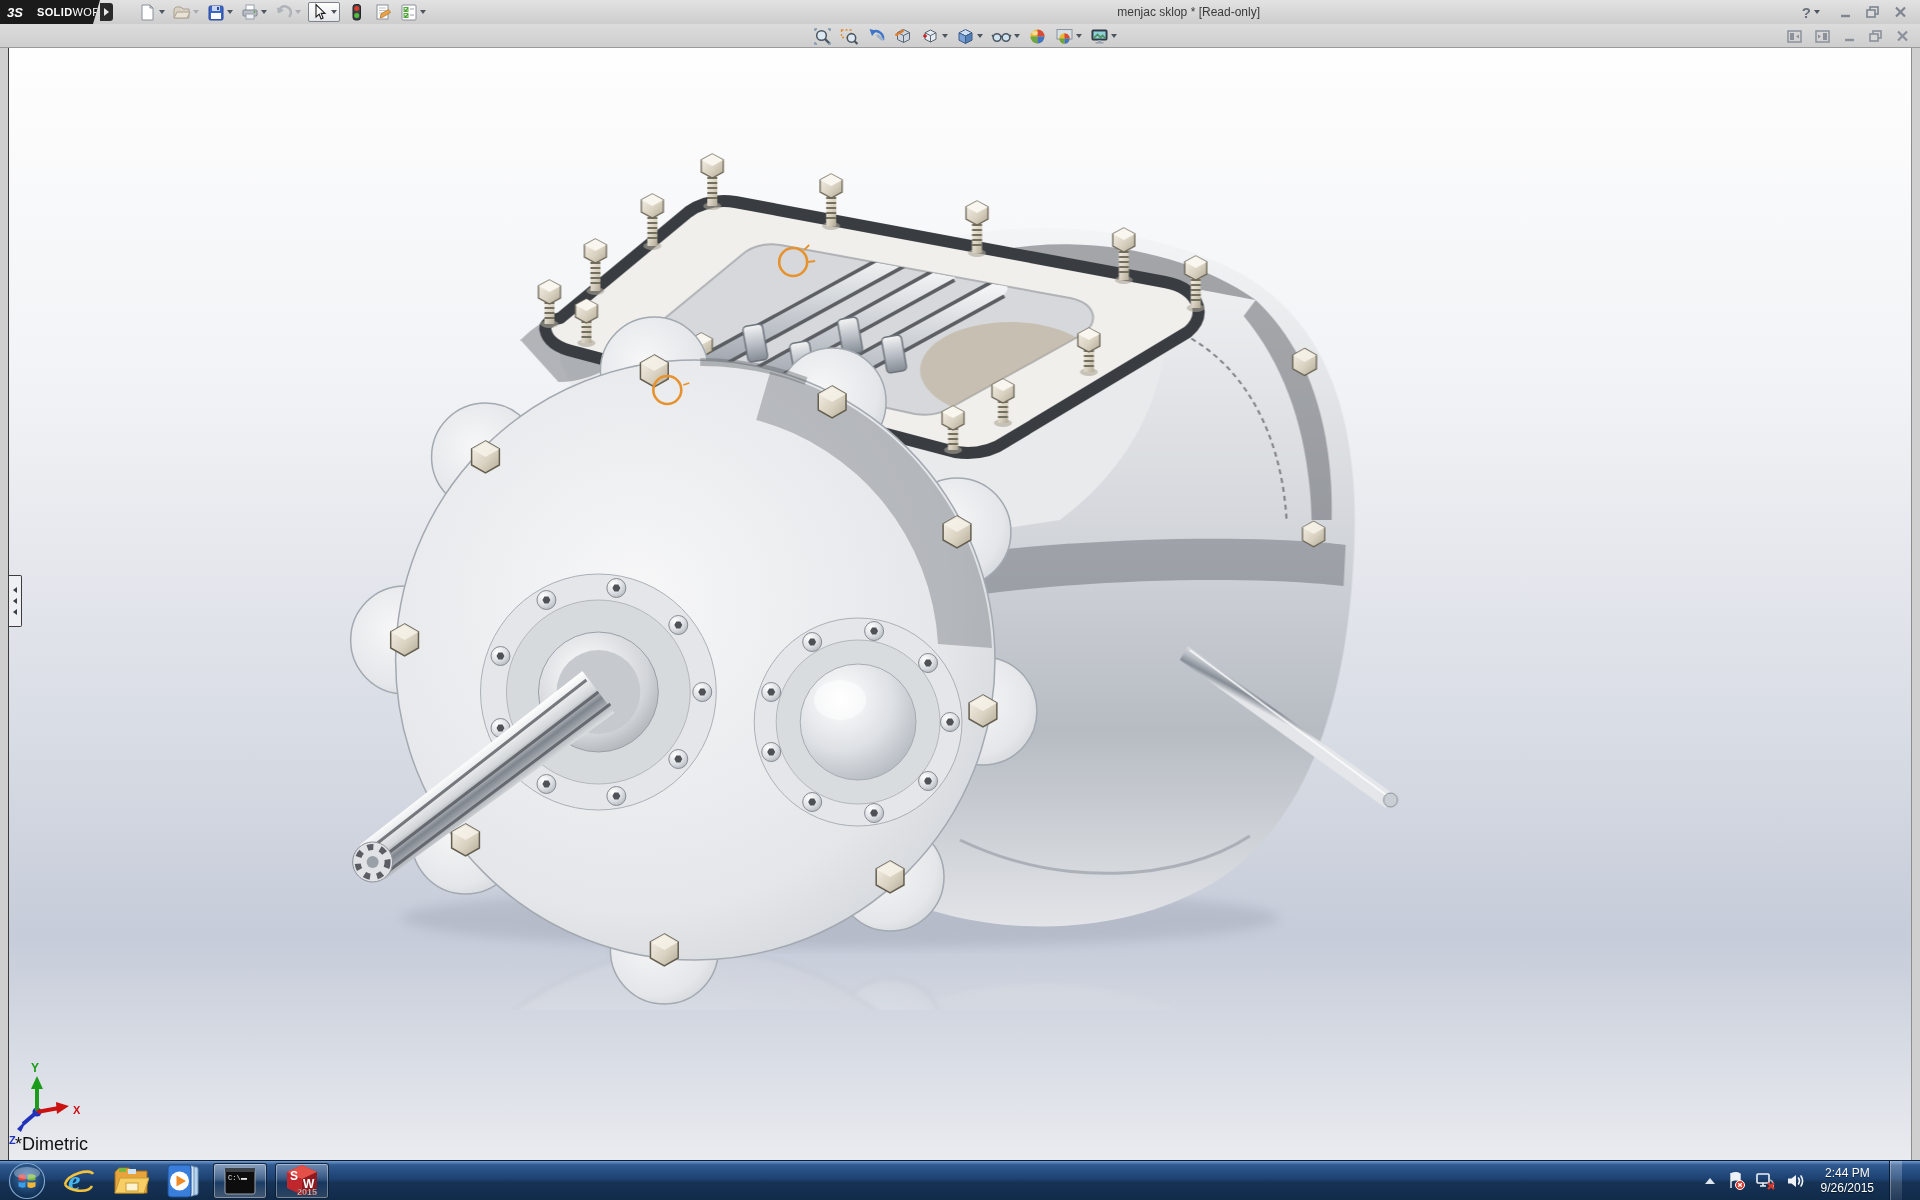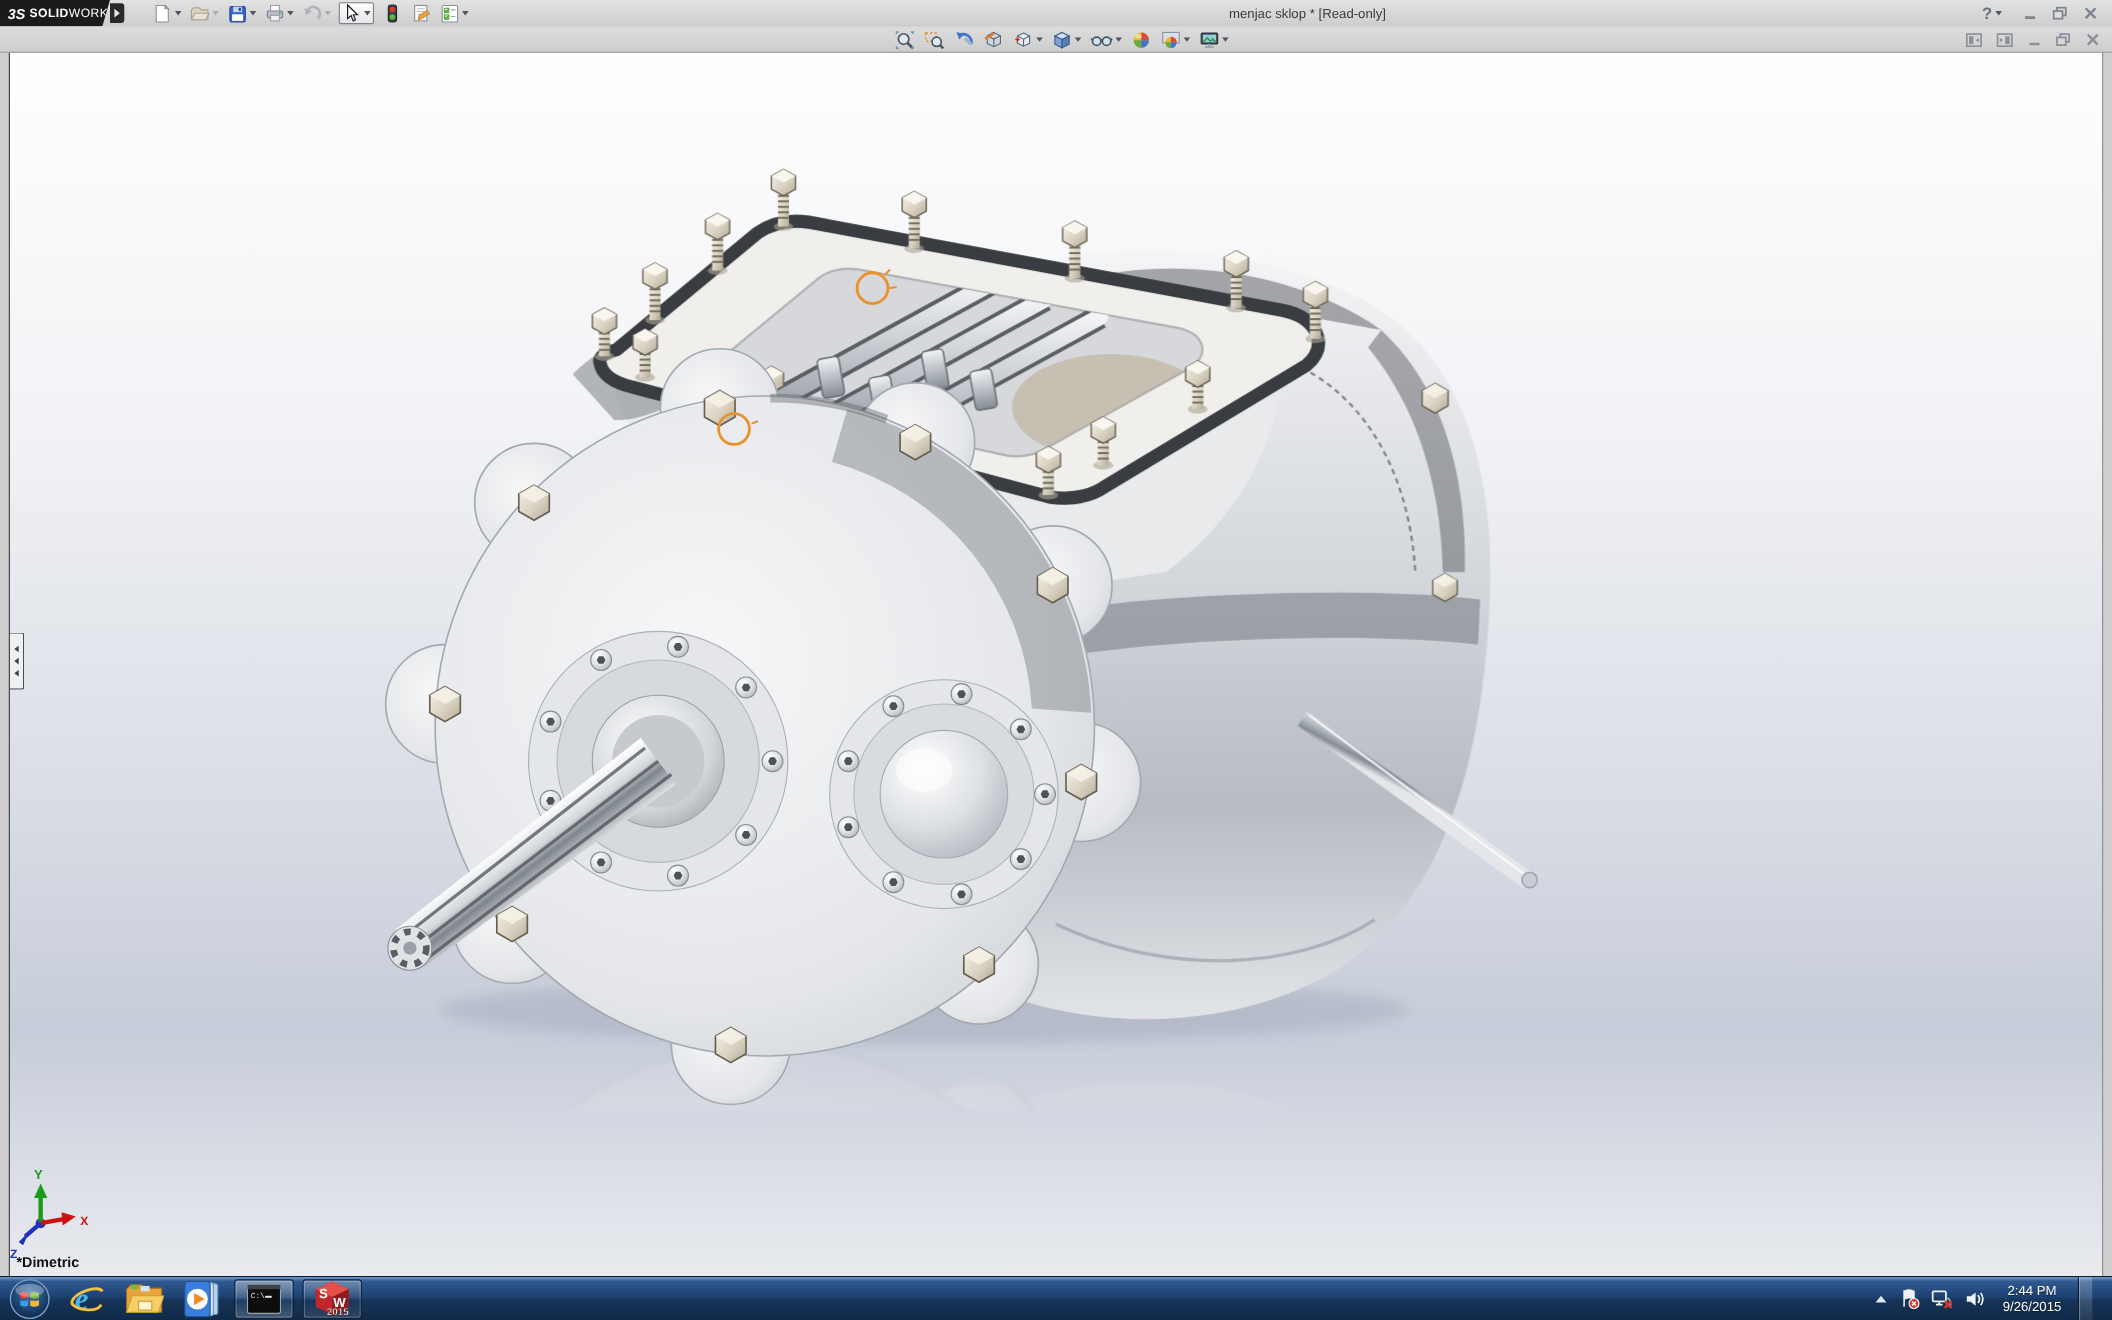--- a/index.html
+++ b/index.html
@@ -4,21 +4,21 @@
 <style>
   html,body{margin:0;padding:0;width:1920px;height:1200px;overflow:hidden;
     font-family:"Liberation Sans",sans-serif;background:#cfcfcf;}
   *{box-sizing:border-box;}
 
   
   .titlebar{position:absolute;left:0;top:0;width:1920px;height:24px;
     background:linear-gradient(#e2e2e2,#cdcdcd);z-index:50;}
   .brand-block{position:absolute;left:0;top:0;height:24px;width:100px;
     background:#1b1b1b;clip-path:polygon(0 0,100% 0,93% 100%,0 100%);
-    display:flex;align-items:center;padding-left:7px;color:#fff;white-space:nowrap;}
+    display:flex;align-items:center;padding-left:7px;color:#fff;white-space:nowrap;gap:10px;}
   .brand-mark{font-weight:700;font-style:italic;font-size:13px;margin-right:4px;}
   .brand-name{font-size:11px;letter-spacing:.4px;}
   .brand-name b{font-weight:700;}
   .brand-flyout{position:absolute;left:100px;top:3px;width:13px;height:18px;
     background:#2a2a2a;border-radius:0 3px 3px 0;display:flex;align-items:center;justify-content:center;}
   .tri-right{width:0;height:0;border-top:4px solid transparent;border-bottom:4px solid transparent;border-left:5px solid #e8e8e8;}
   .win-title{position:absolute;left:1030px;top:0;width:230px;height:24px;line-height:24px;
     text-align:right;font-size:12px;color:#3b3b3b;}
   .qbar{position:absolute;left:138px;top:2px;height:20px;display:flex;align-items:center;gap:7px;}
   .tbtn{display:flex;align-items:center;gap:2px;}
@@ -37,21 +37,21 @@
   .headsup{position:absolute;left:50%;top:1px;transform:translateX(-50%);margin-left:5px;
     height:22px;display:flex;align-items:center;gap:8px;}
   .chrome-btns.r2{right:10px;top:0;height:24px;gap:11px;}
 
   
   .graphics{position:absolute;left:8px;right:8px;top:48px;bottom:40px;
     border-left:1px solid #3a3a3a;border-right:1px solid #8d8d8d;
     background:linear-gradient(180deg,#fefefe 0%,#f2f3f6 30%,#d8dce4 62%,#c6ccd9 80%,#e9ebef 100%);
     overflow:hidden;z-index:10;}
   .gsvg{position:absolute;left:0;top:0;width:100%;height:100%;}
-  .dimetric{position:absolute;left:6px;bottom:5px;font-size:13px;font-weight:700;color:#101010;z-index:12;margin-top:15px;}
+  .dimetric{position:absolute;left:6px;bottom:5px;font-size:18px;font-weight:400;color:#101010;z-index:12;margin-top:15px;}
   .panel-tab{position:absolute;left:0;top:527px;width:13px;height:52px;
     background:#eef0f3;border:1px solid #3c3c3c;border-left:none;border-radius:0 2px 2px 0;
     display:flex;flex-direction:column;align-items:center;justify-content:center;gap:5px;z-index:13;}
   .tri-left{width:0;height:0;border-top:3.5px solid transparent;border-bottom:3.5px solid transparent;border-right:4.5px solid #3b3f46;}
 
   
   .taskbar{position:absolute;left:0;bottom:0;width:1920px;height:40px;z-index:60;
     background:linear-gradient(#6f9bd1 0%,#30598f 10%,#1d4273 45%,#163356 55%,#102a49 100%);
     border-top:1px solid #0a1c33;display:flex;align-items:center;}
   .tb-left{display:flex;align-items:center;height:100%;gap:8px;padding-left:5px;}

